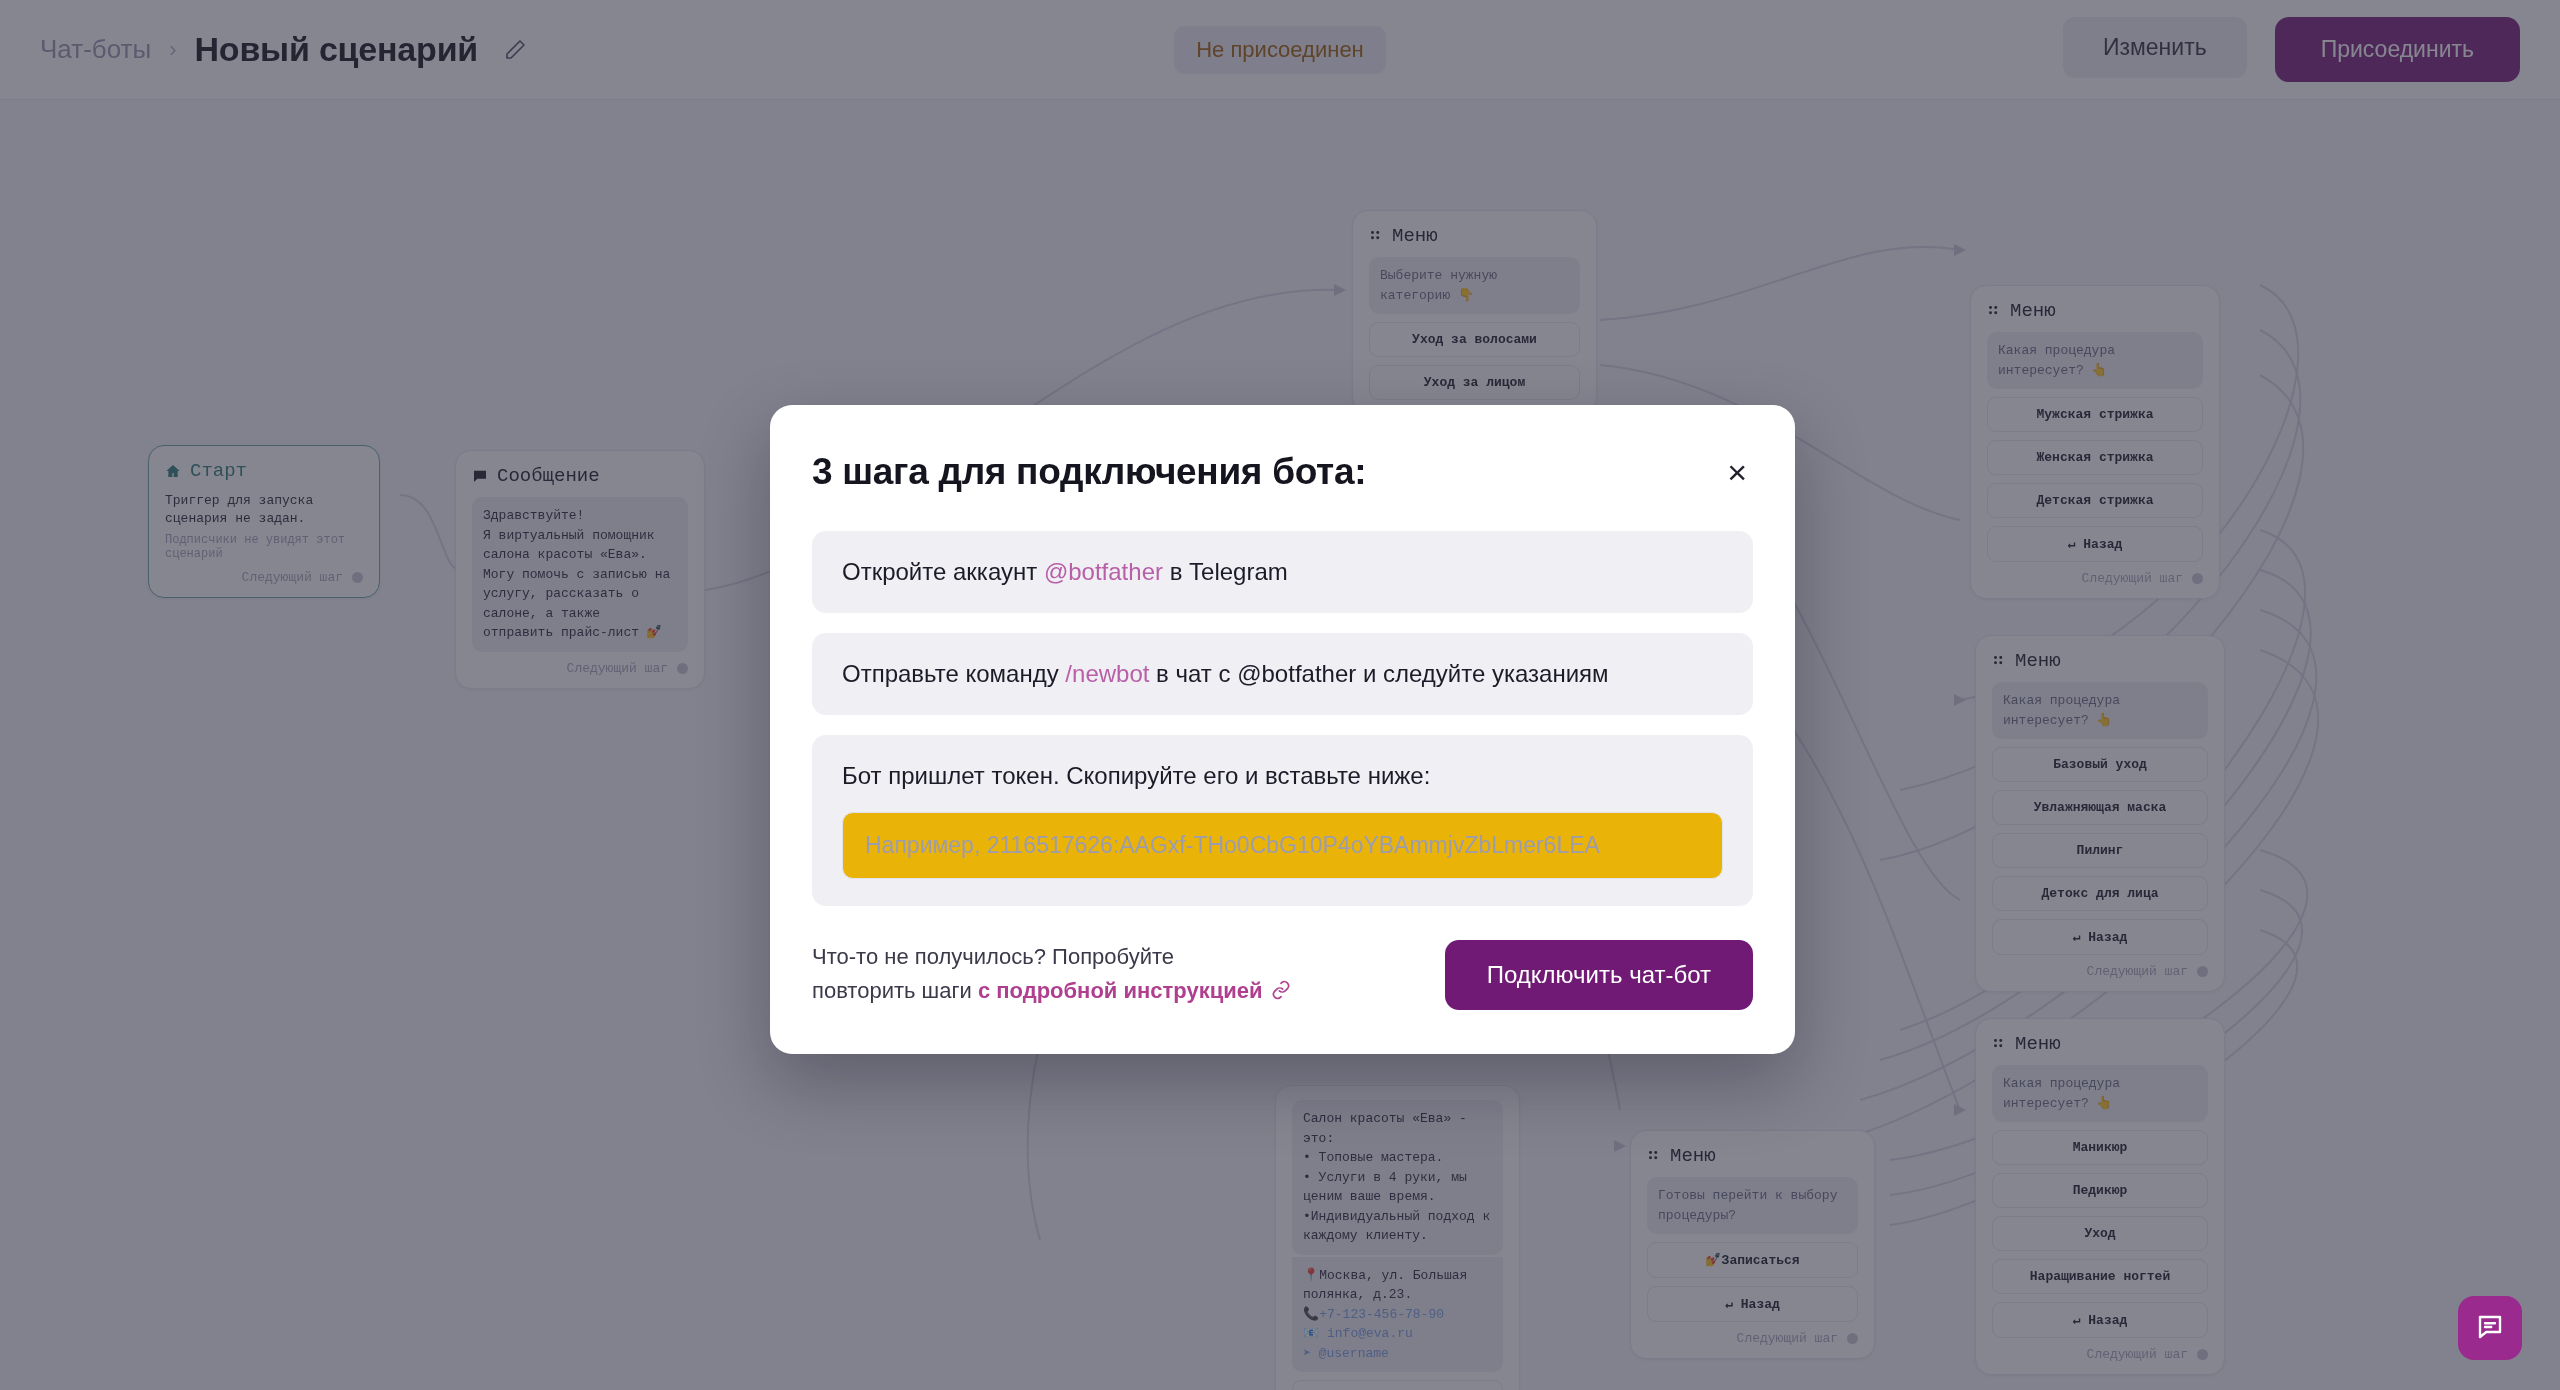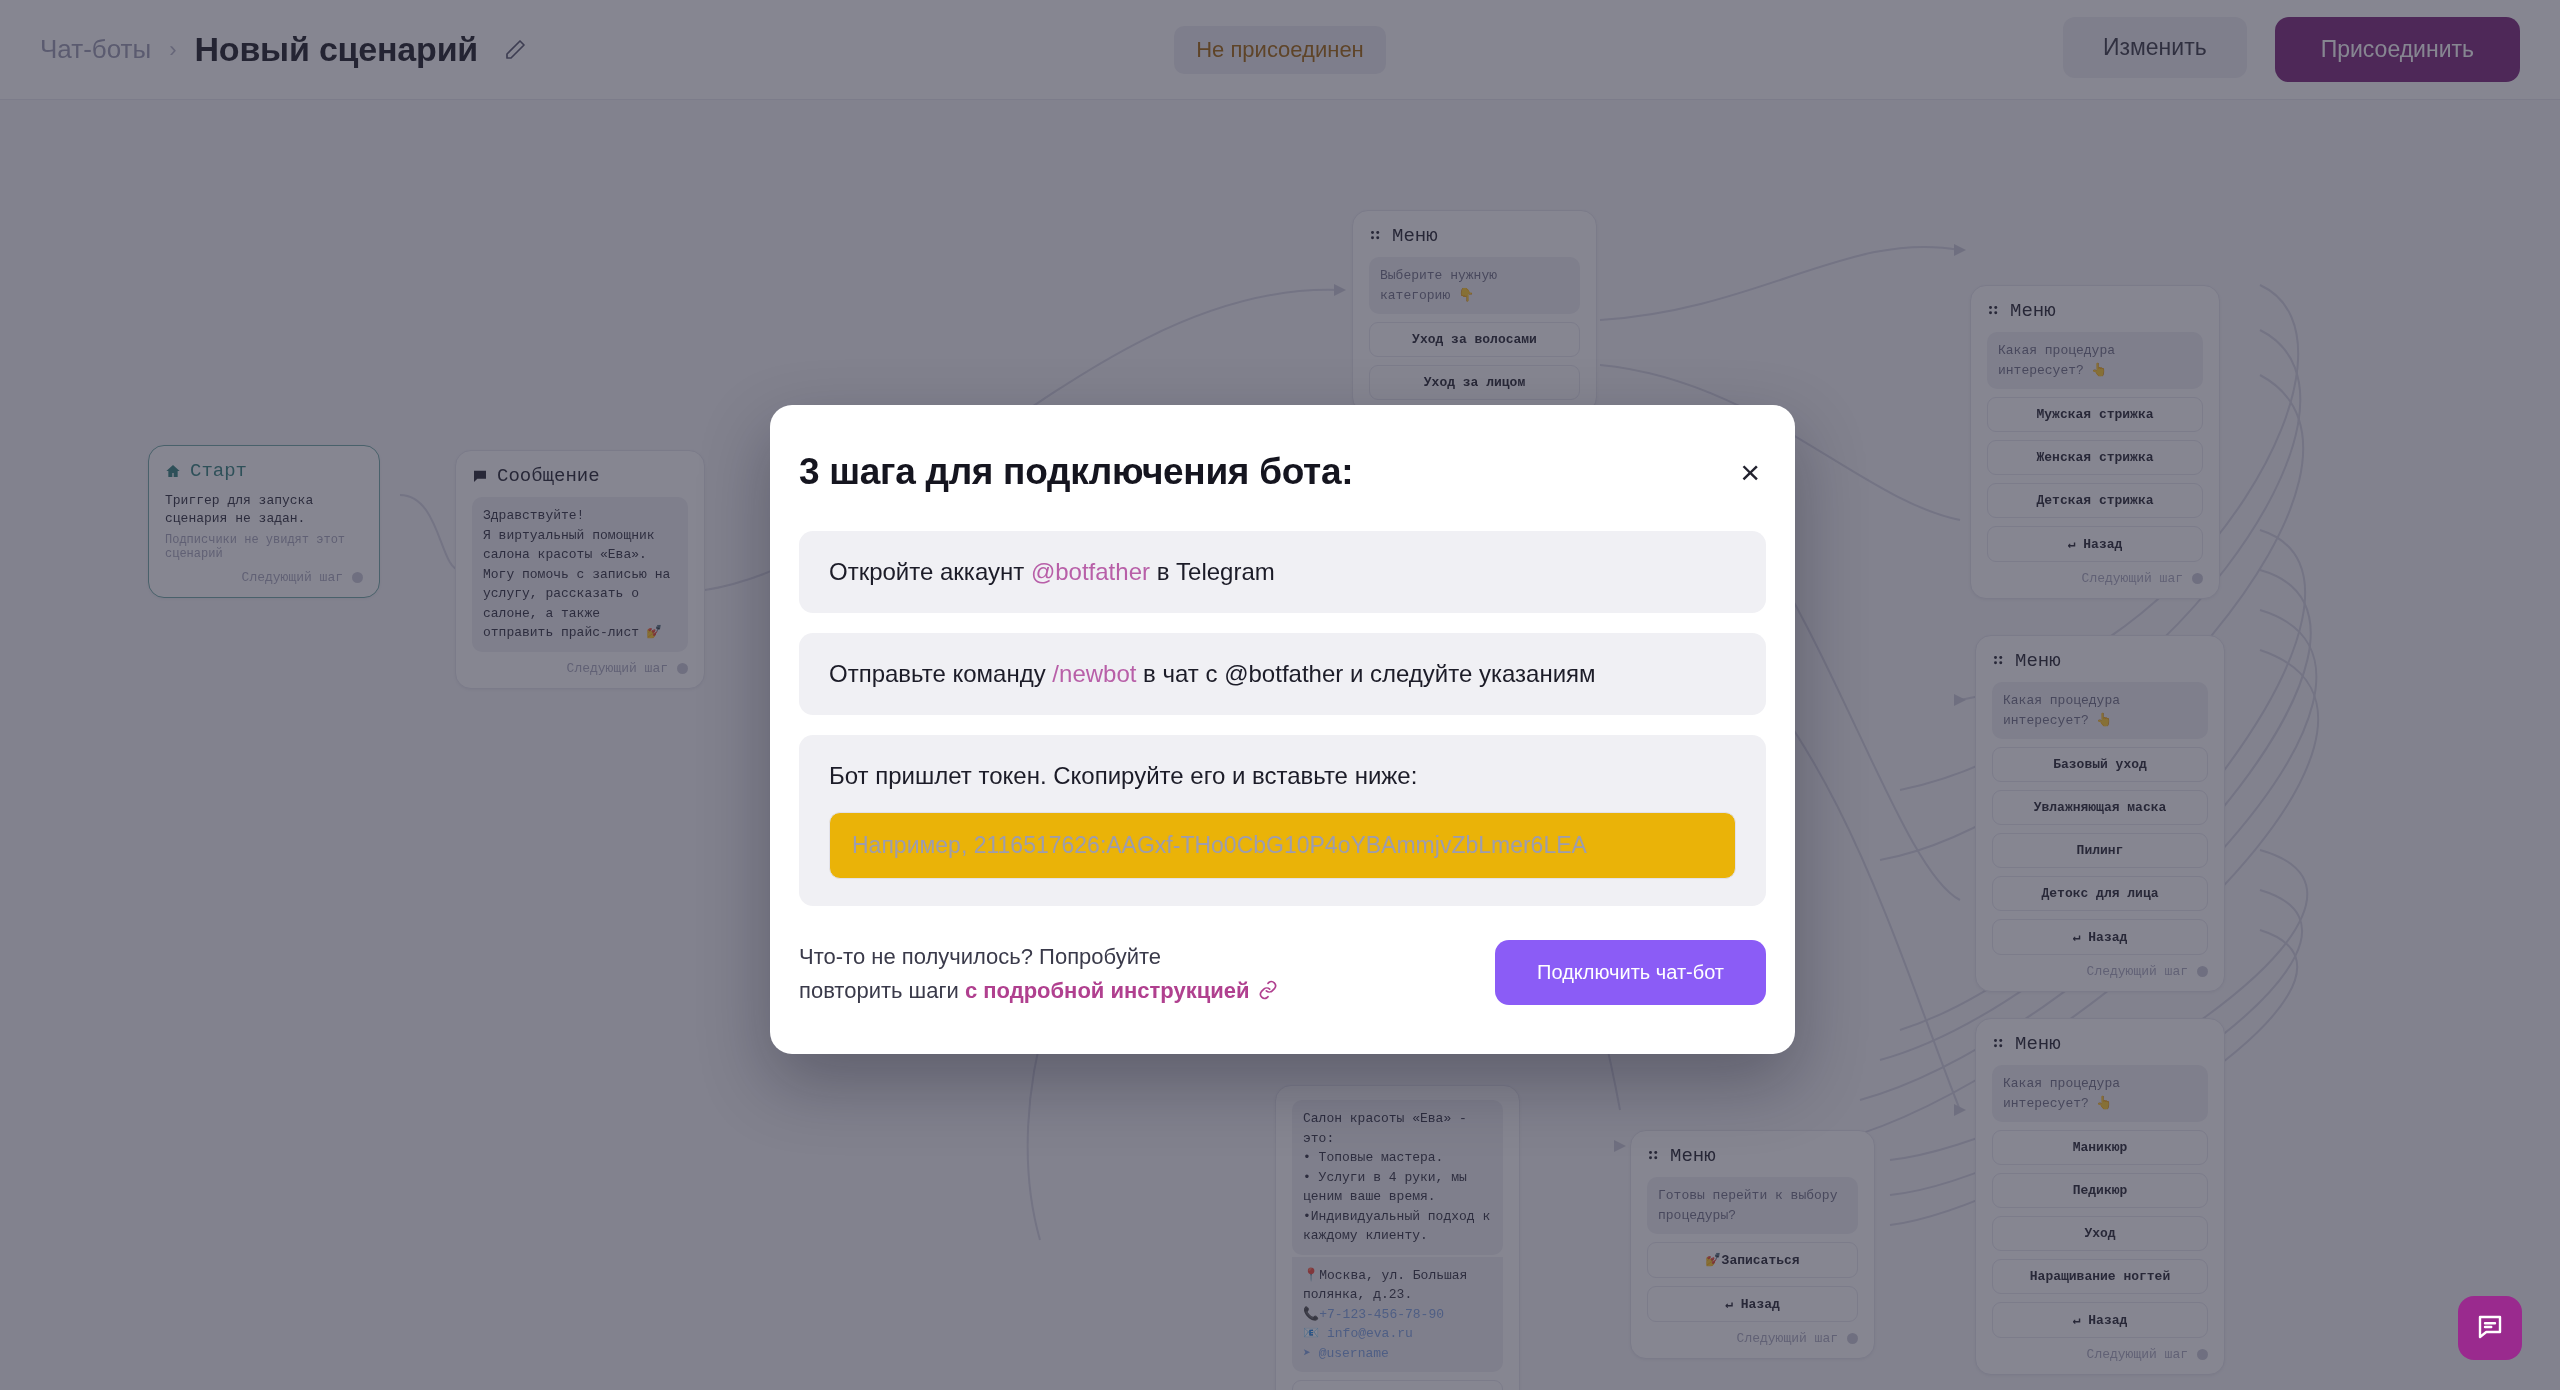--- a/index.html
+++ b/index.html
@@ -127,21 +127,21 @@
     position: absolute; inset: 0;
     background: rgba(46,46,66,0.58);
     z-index: 50;
   }
   .modal {
     position: absolute;
     left: 770px; top: 405px;
     width: 1025px;
     background: #ffffff;
     border-radius: 22px;
-    padding: 46px 29px 44px;
+    padding: 46px 42px 44px;
     z-index: 60;
     box-shadow: 0 28px 70px rgba(10,10,30,.30);
   }
   .modal-head {
     display: flex; align-items: flex-start; justify-content: space-between;
     margin-bottom: 38px;
   }
   .modal-title {
     font-size: 37px; font-weight: 700; color: #15151f;
     letter-spacing: -0.3px;
@@ -181,22 +181,22 @@
     font-size: 22px; color: #3a3a4a; line-height: 1.55; max-width: 560px;
   }
   .foot-help .help-link {
     color: #b0408f; font-weight: 700; cursor: pointer;
   }
   .link-ico {
     display: inline-block; margin-left: 8px; vertical-align: -2px;
     color: #b0408f;
   }
   .btn-connect {
-    background: #8b5cf6; color: #ffffff;
-    font-size: 20px; border: none; border-radius: 14px;
+    background: #701a75; color: #ffffff;
+    font-size: 24px; border: none; border-radius: 14px;
     padding: 21px 42px; cursor: pointer; font-family: inherit;
     white-space: nowrap;
   }
 
   
   .fab {
     position: absolute; right: 38px; bottom: 30px;
     width: 64px; height: 64px; border-radius: 16px;
     background: #9a2a8e; border: none; cursor: pointer;
     display: flex; align-items: center; justify-content: center;

